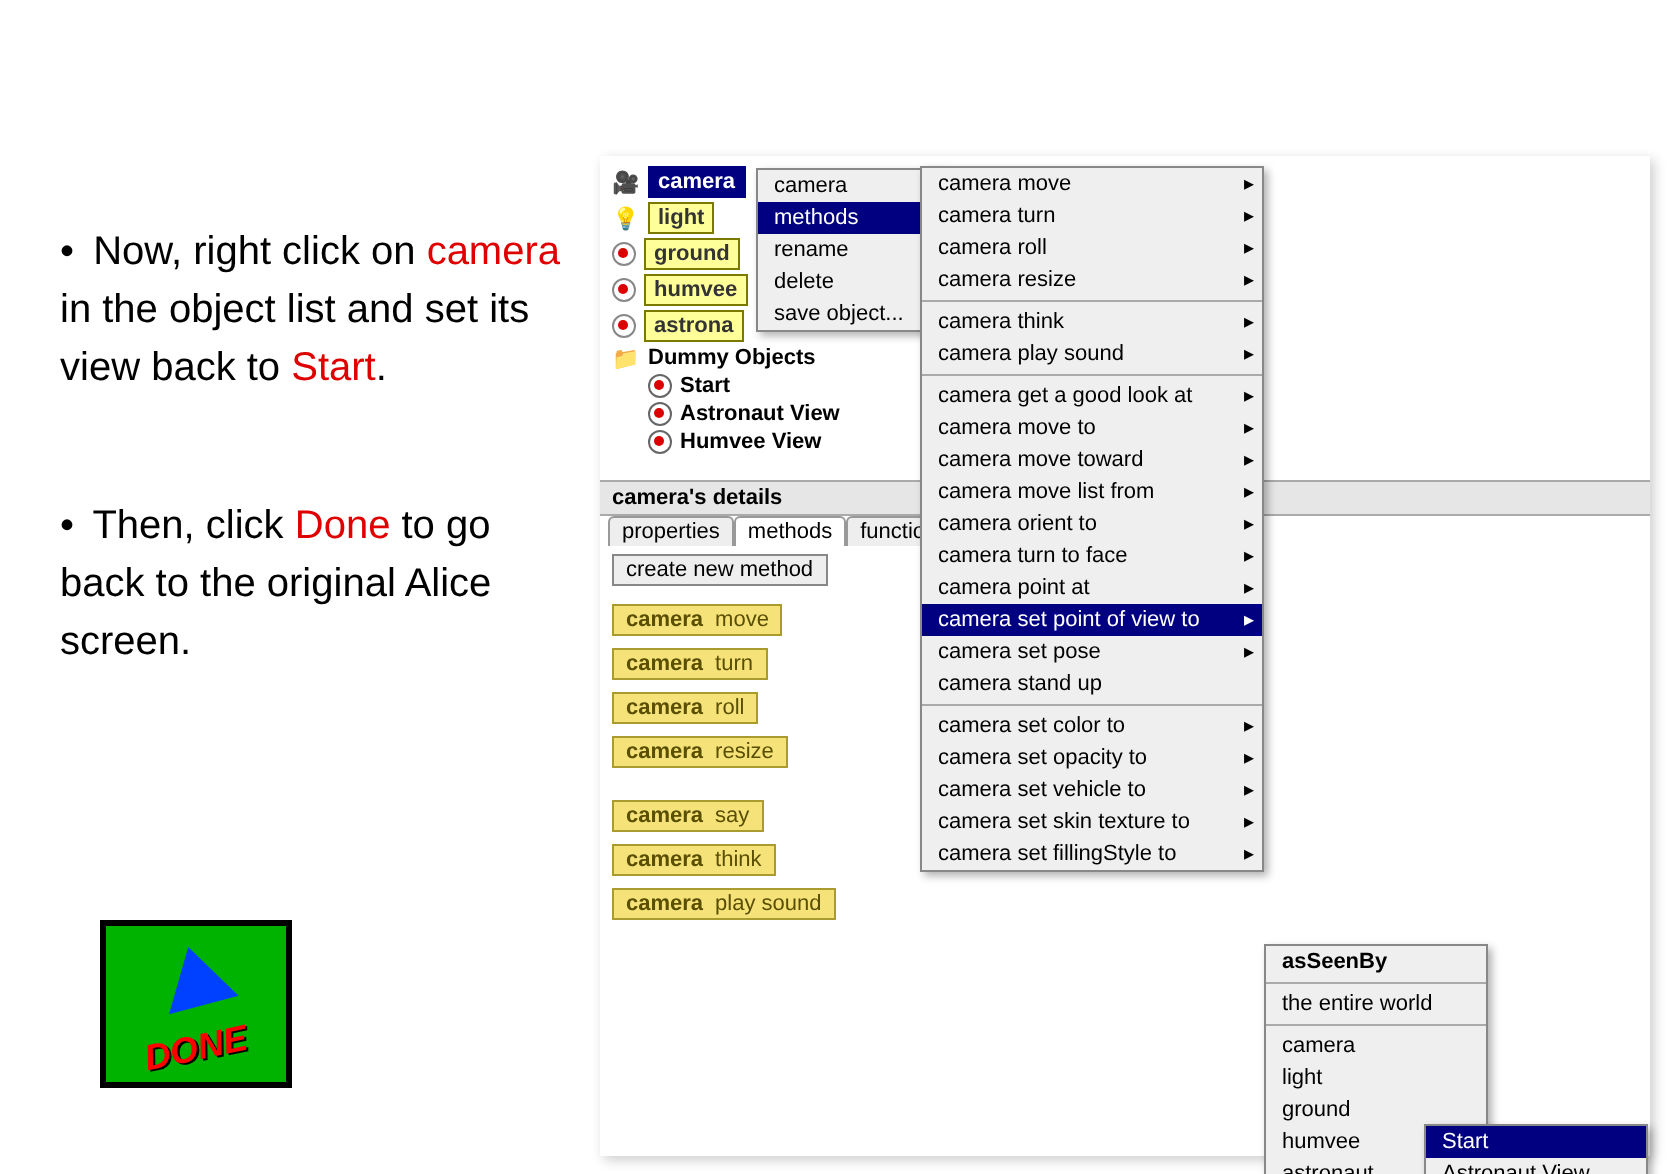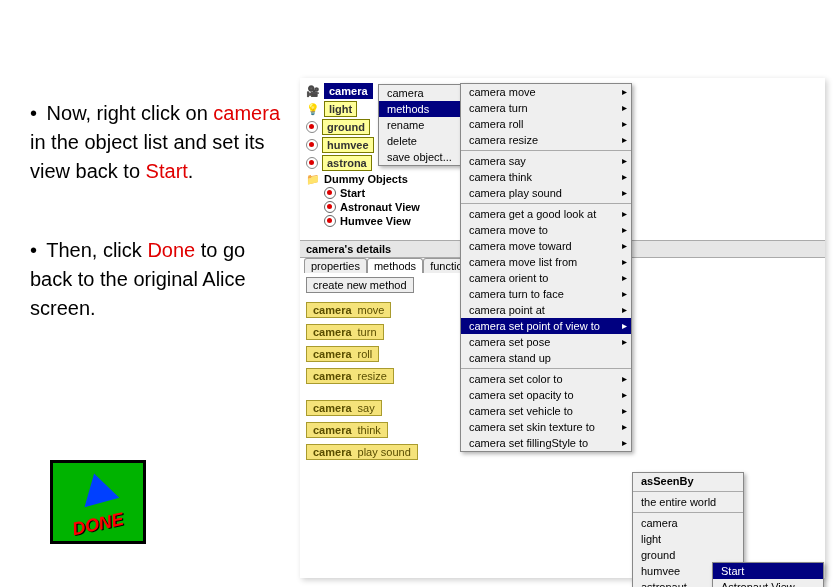--- a/index.html
+++ b/index.html
@@ -21,21 +21,21 @@
   .title {
     text-align: center;
     font-size: 34px;
     margin: 8px 0 18px 0;
     font-weight: 500;
     color: #000;
   }
   .instructions {
     position: absolute;
     left: 30px;
-    top: 99px;
+    top: 112px;
     width: 260px;
     font-size: 20px;
     line-height: 1.45;
   }
   .instructions p { margin: 0 0 50px 0; }
   .red { color: #e00000; }
   .bullet::before { content: "•"; margin-right: 4px; }
 
   .done-badge {
     position: absolute;
@@ -285,21 +285,20 @@
       <div class="mi">delete</div>
       <div class="mi">save object...</div>
     </div>
 
     <div class="menu menu2" id="menu2">
         <div class="mi sub">camera move</div>
         <div class="mi sub">camera turn</div>
         <div class="mi sub">camera roll</div>
         <div class="mi sub">camera resize</div>
         <hr>
-        <div class="mi sub">camera say</div>
         <div class="mi sub">camera think</div>
         <div class="mi sub">camera play sound</div>
         <hr>
         <div class="mi sub">camera get a good look at</div>
         <div class="mi sub">camera move to</div>
         <div class="mi sub">camera move  toward</div>
         <div class="mi sub">camera move  list from</div>
         <div class="mi sub">camera orient to</div>
         <div class="mi sub">camera turn to face</div>
         <div class="mi sub">camera point at</div>

